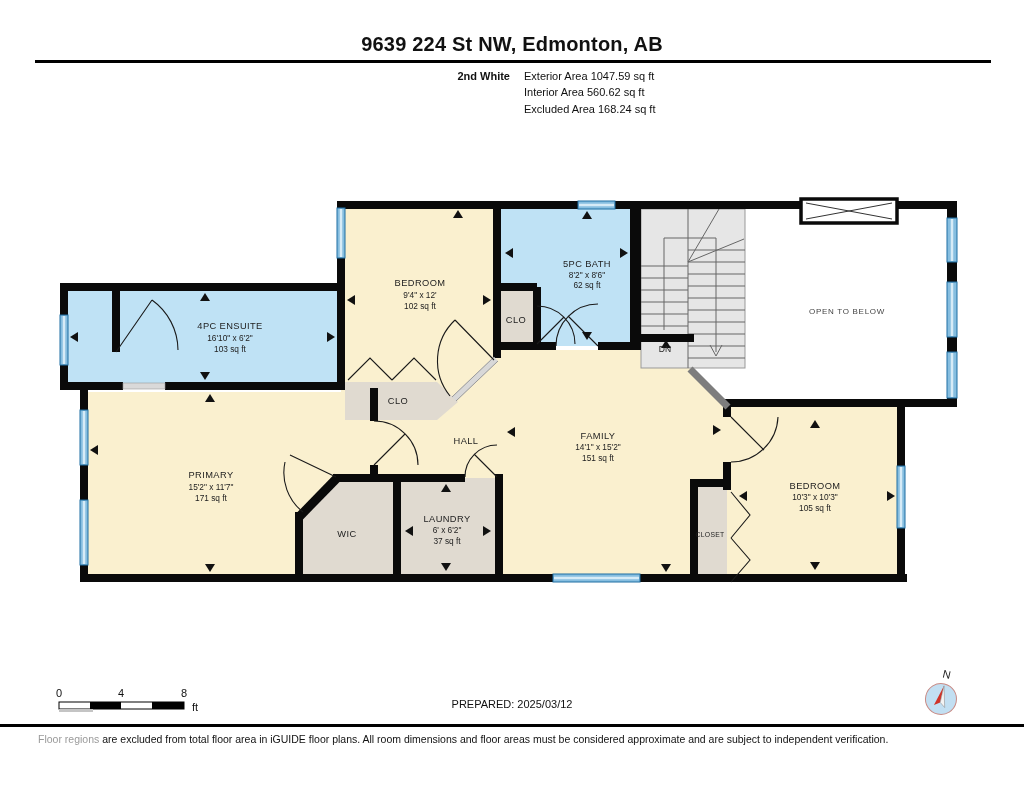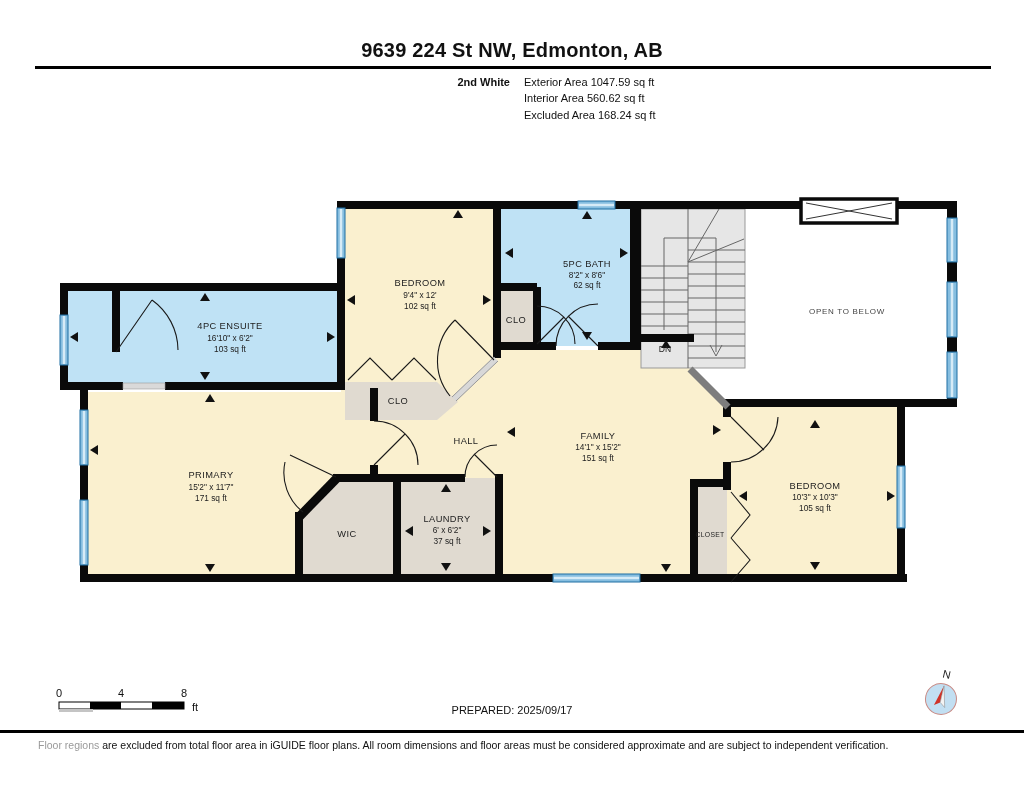--- a/index.html
+++ b/index.html
@@ -1,18 +1,18 @@
 <!DOCTYPE html>
 <html><head>
 <meta charset="utf-8">
 <style>
   html,body{margin:0;padding:0;background:#fff;}
   .page{position:relative;width:1024px;height:791px;background:#ffffff;overflow:hidden;
         font-family:"Liberation Sans",sans-serif;color:#111;}
-  .abs{position:absolute;margin-top:6px;}
+  .abs{position:absolute;}
   .title{left:0;right:0;top:33px;text-align:center;font-size:20px;font-weight:bold;letter-spacing:.2px;}
   .rule1{left:35px;width:956px;top:60px;height:3px;background:#000;}
   .floor-label{left:400px;width:110px;top:70px;text-align:right;font-size:11px;font-weight:bold;}
   .area-line{left:524px;font-size:11px;}
   .a1{top:70px}.a2{top:86px}.a3{top:103px}
   .prepared{left:0;right:0;top:698px;text-align:center;font-size:11px;}
   .rule2{left:0;width:1024px;top:724px;height:3px;background:#000;}
   .disclaimer{left:38px;top:733px;font-size:10.5px;color:#111;}
   .disclaimer .pre{color:#9a9a9a;}
   svg{position:absolute;left:0;top:0;}
@@ -254,17 +254,17 @@
     </g>
 
     <g transform="translate(941,699) rotate(13)">
       <circle cx="0" cy="0" r="15.5" fill="#C2DFF2" stroke="#C98B85" stroke-width="1"></circle>
       <path d="M0,-13.5 L-5.5,7.5 L0,3.5 Z" fill="#D03328"></path>
       <path d="M0,-13.5 L5.5,7.5 L0,3.5 Z" fill="#F4F4F4" stroke="#8a8a8a" stroke-width="0.5"></path>
       <text x="0" y="-21.5" text-anchor="middle" style="font-size:11px">N</text>
     </g>
   </svg>
 
-  <div class="abs prepared">PREPARED: 2025/09/17</div>
+  <div class="abs prepared">PREPARED: 2025/03/12</div>
   <div class="abs rule2"></div>
   <div class="abs disclaimer"><span class="pre">Floor regions</span><span> are excluded from total floor area in iGUIDE floor plans. All room dimensions and floor areas must be considered approximate and are subject to independent verification.</span></div>
 
 </div>
 
 </body></html>

